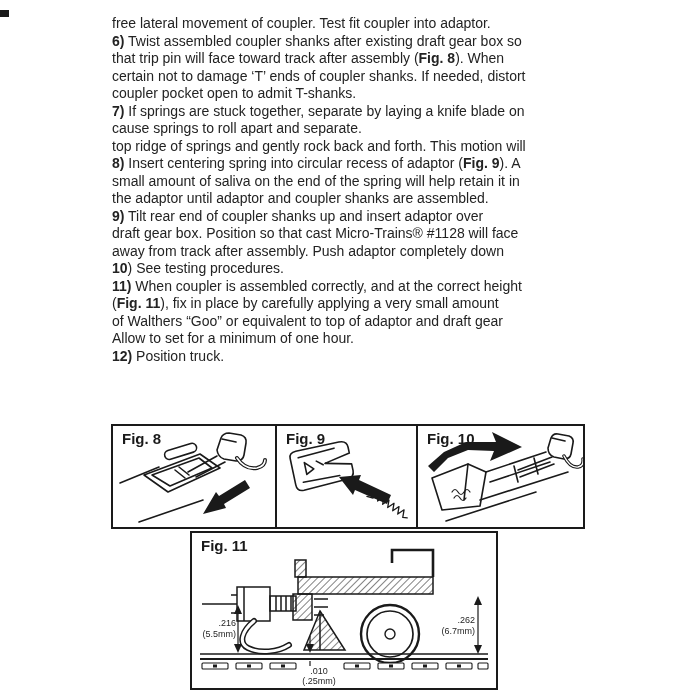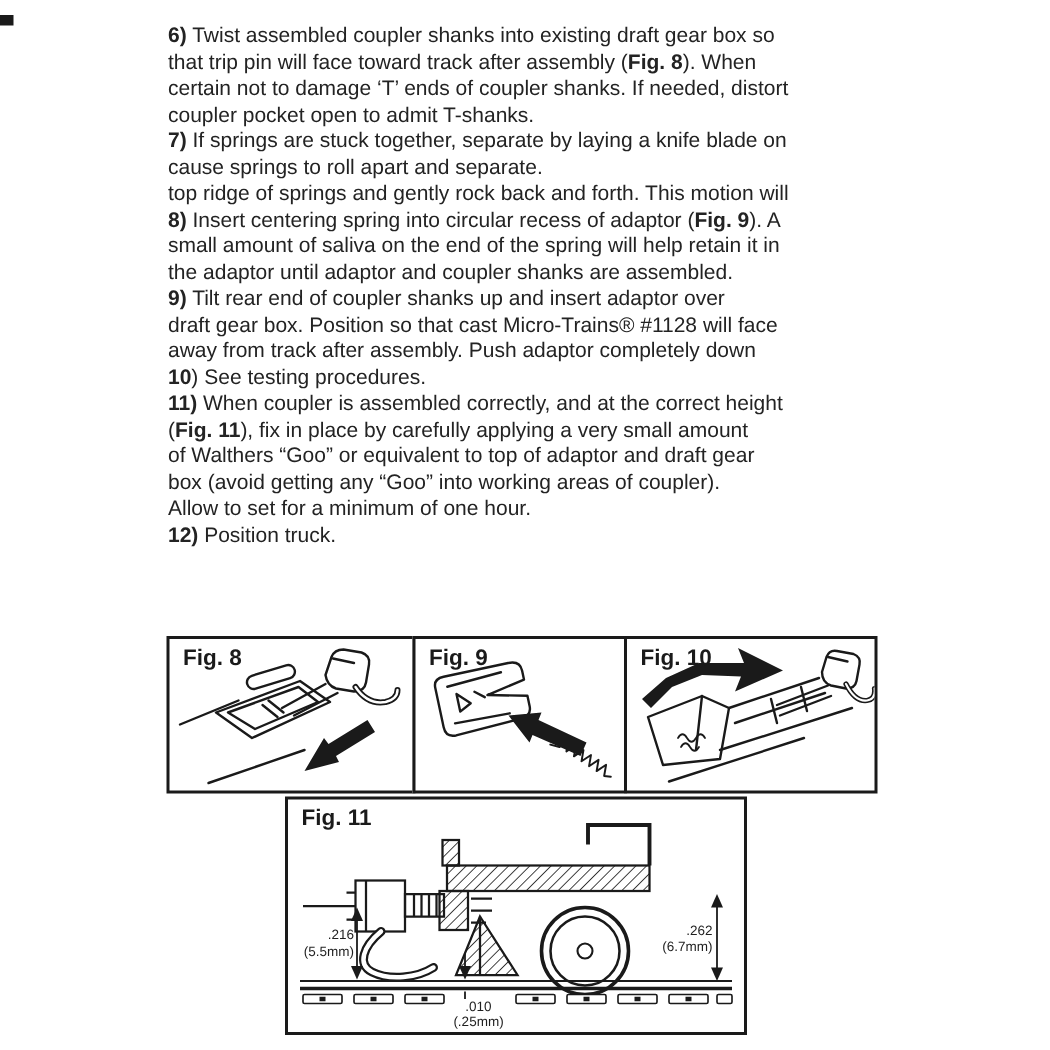--- a/index.html
+++ b/index.html
@@ -33,38 +33,38 @@
     box-sizing:border-box;border:2px solid #1a1a1a;background:#fff;
   }
   svg text{font-family:"Liberation Sans", sans-serif;fill:#1f1f1f;}
 </style>
 </head>
 <body>
 
 <div class="artifact"></div>
 
 <div class="text-block">
-    <div class="tline"><span class="b">6)</span><span> Twist assembled coupler shanks into existing draft gear box so</span></div>
+    <div class="tline"><span>free lateral movement of coupler. Test fit coupler into adaptor.</span></div>
+    <div class="tline"><span class="b">6)</span><span> Twist assembled coupler shanks after existing draft gear box so</span></div>
     <div class="tline"><span>that trip pin will face toward track after assembly (</span><span class="b">Fig. 8</span><span>). When</span></div>
     <div class="tline"><span>certain not to damage ‘T’ ends of coupler shanks. If needed, distort</span></div>
     <div class="tline"><span>coupler pocket open to admit T-shanks.</span></div>
     <div class="tline"><span class="b">7)</span><span> If springs are stuck together, separate by laying a knife blade on</span></div>
     <div class="tline"><span>cause springs to roll apart and separate.</span></div>
     <div class="tline"><span>top ridge of springs and gently rock back and forth. This motion will</span></div>
     <div class="tline"><span class="b">8)</span><span> Insert centering spring into circular recess of adaptor (</span><span class="b">Fig. 9</span><span>). A</span></div>
     <div class="tline"><span>small amount of saliva on the end of the spring will help retain it in</span></div>
     <div class="tline"><span>the adaptor until adaptor and coupler shanks are assembled.</span></div>
     <div class="tline"><span class="b">9)</span><span> Tilt rear end of coupler shanks up and insert adaptor over</span></div>
     <div class="tline"><span>draft gear box. Position so that cast Micro-Trains® #1128 will face</span></div>
     <div class="tline"><span>away from track after assembly. Push adaptor completely down</span></div>
     <div class="tline"><span class="b">10</span><span>) See testing procedures.</span></div>
     <div class="tline"><span class="b">11)</span><span> When coupler is assembled correctly, and at the correct height</span></div>
     <div class="tline"><span>(</span><span class="b">Fig. 11</span><span>), fix in place by carefully applying a very small amount</span></div>
     <div class="tline"><span>of Walthers “Goo” or equivalent to top of adaptor and draft gear</span></div>
-    <div class="tline"><span>box (avoid getting any “Goo” into working areas of coupler).</span></div>
     <div class="tline"><span>Allow to set for a minimum of one hour.</span></div>
     <div class="tline"><span class="b">12)</span><span> Position truck.</span></div>
   </div>
 
 <div class="figrow">
 
   <div class="figbox f8">
     <div class="figlabel">Fig. 8</div>
     <svg viewBox="0 0 162 101">
       <g stroke="#1a1a1a" fill="none" stroke-width="1.6" stroke-linejoin="round" stroke-linecap="round">

